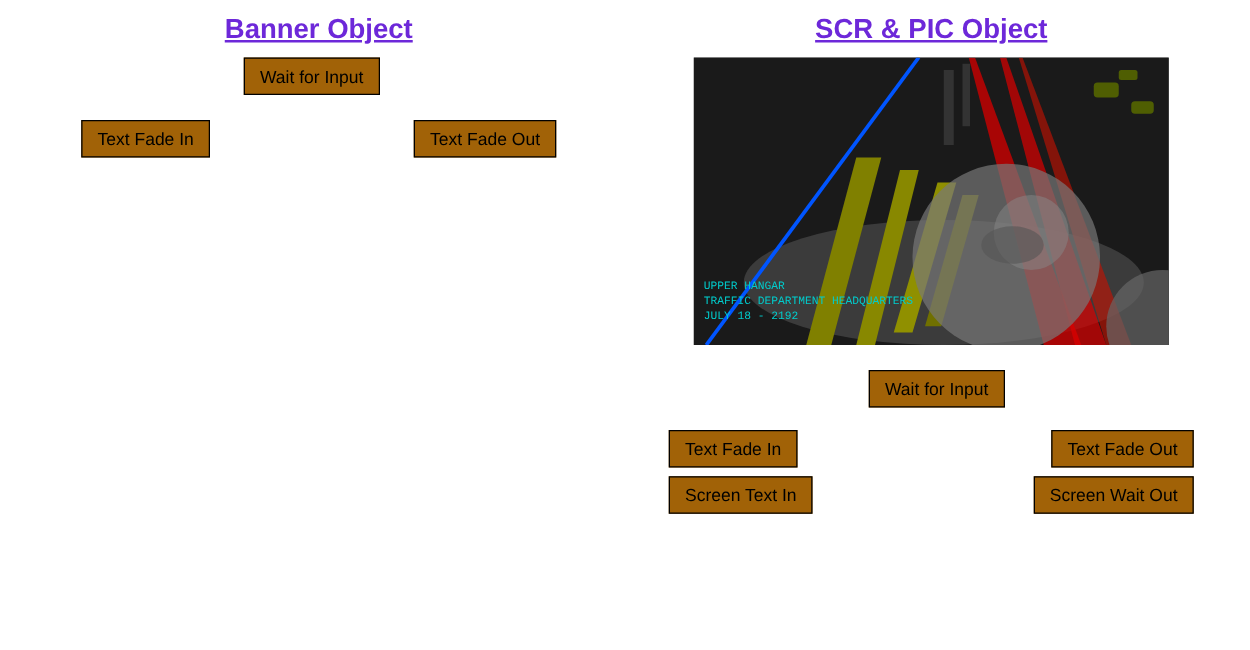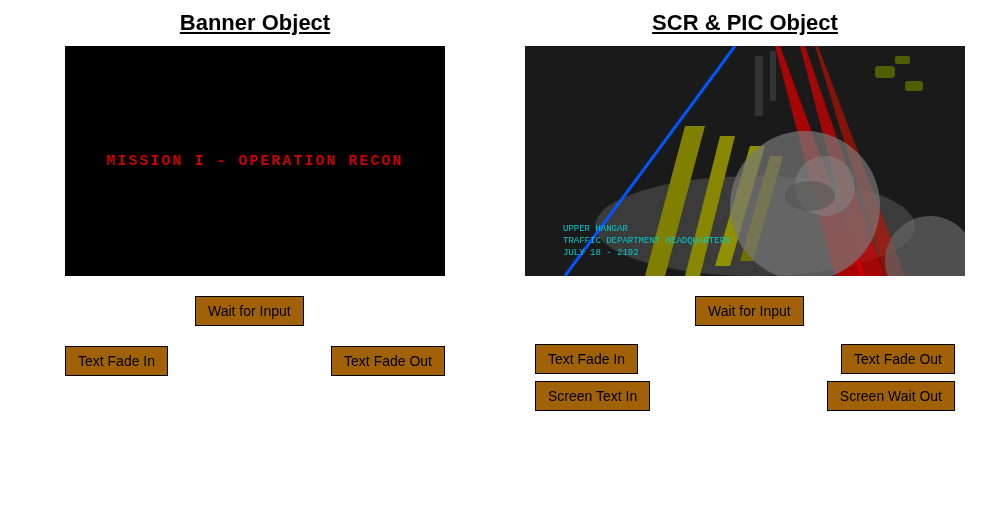--- a/index.html
+++ b/index.html
@@ -34,21 +34,21 @@
       flex-direction: column;
       align-items: center;
       padding-left: 10px;
     }
 
     .section-title {
       font-size: 22px;
       font-weight: bold;
       text-decoration: underline;
       margin-bottom: 10px;
-      color: #000000;
+      color: #6d28d9;
     }
 
     .banner-preview {
       width: 380px;
       height: 230px;
       background: #000000;
       display: flex;
       align-items: center;
       justify-content: center;
       margin-bottom: 20px;
@@ -56,21 +56,21 @@
 
     .banner-text {
       color: #cc0000;
       font-family: 'Courier New', monospace;
       font-size: 15px;
       font-weight: bold;
       letter-spacing: 2px;
     }
 
     .scr-preview {
-      width: 440px;
+      width: 380px;
       height: 230px;
       background: #1a1a1a;
       overflow: hidden;
       position: relative;
       margin-bottom: 20px;
     }
 
     .flow-box {
       border: 1px solid #000;
       padding: 6px 12px;
@@ -148,23 +148,20 @@
     }
   </style>
 </head>
 <body>
 
 <div class="main-container">
 
   <div class="left-section">
     <div class="section-title">Banner Object</div>
 
-    <div class="banner-preview">
-      <span class="banner-text">MISSION I - OPERATION RECON</span>
-    </div>
 
     <div class="left-diagram">
       <div class="flow-box left-wait">Wait for Input</div>
       <div class="flow-box left-fade-in">Text Fade In</div>
       <div class="flow-box left-fade-out">Text Fade Out</div>
     </div>
   </div>
 
   <div class="right-section">
     <div class="section-title">SCR &amp; PIC Object</div>

